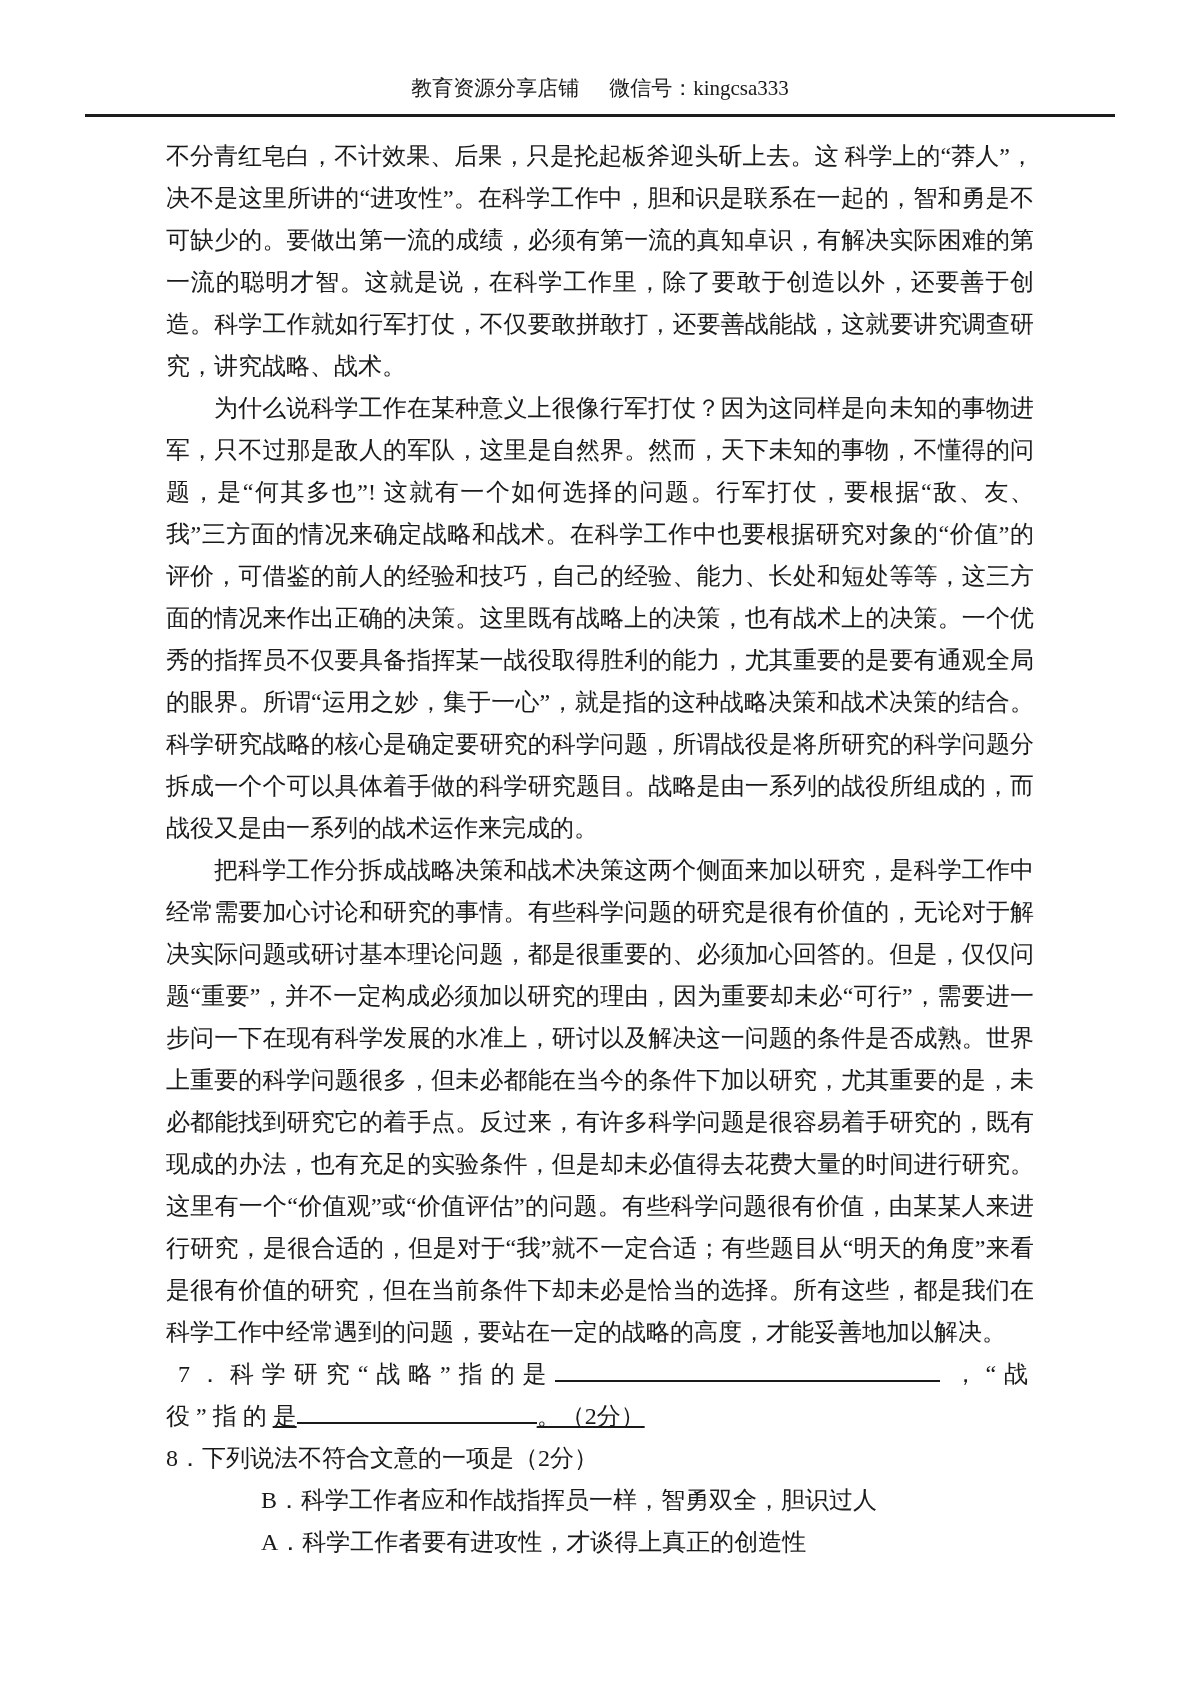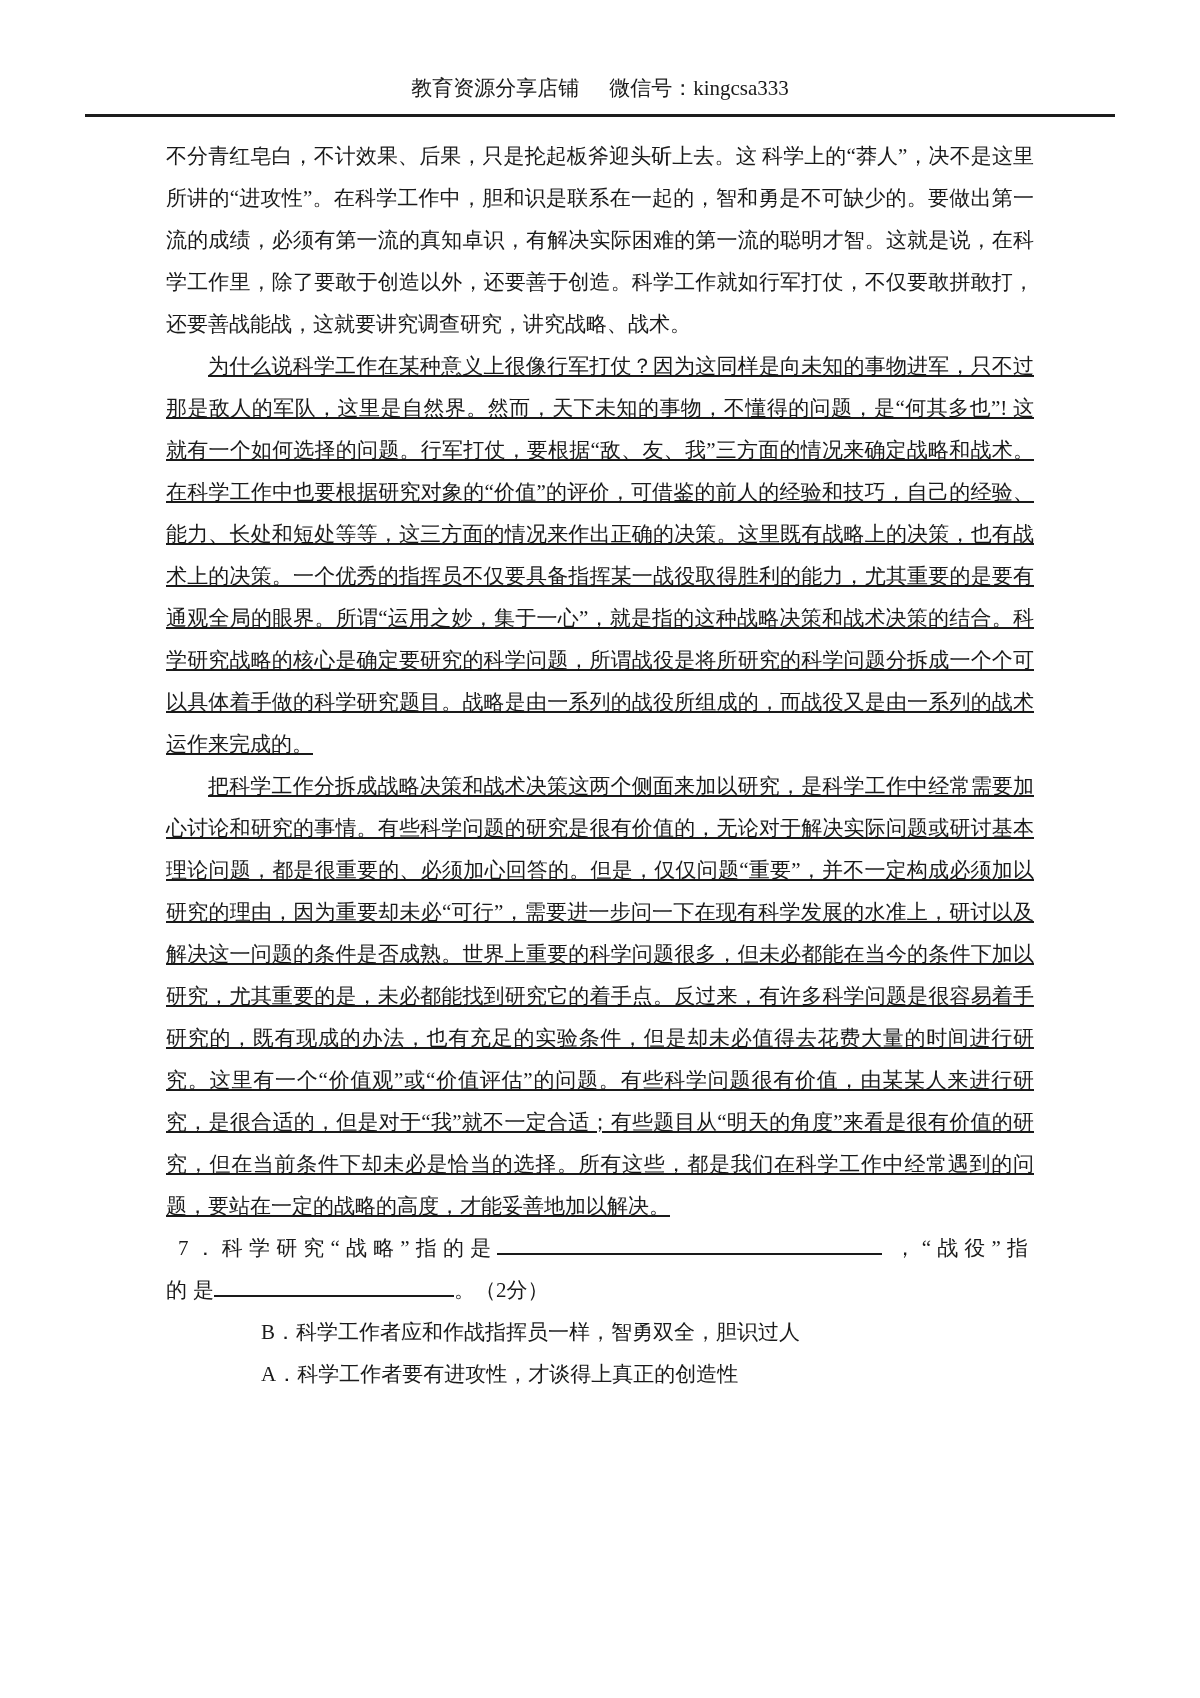--- a/index.html
+++ b/index.html
@@ -29,37 +29,37 @@
   }
   .divider {
     width: 1030px;
     height: 3px;
     background: #1c1c1c;
     margin: 12px auto 0 auto;
   }
   .content {
     width: 868px;
     margin: 18px auto 0 auto;
-    font-size: 21px;
+    font-size: 24px;
     line-height: 42px;
     text-align: justify;
   }
   .para { margin: 0; }
-  .indent { text-indent: 2em; text-decoration: underline; }
+  .indent { text-indent: 2em; }
   .blank {
     display: inline-block;
     border-bottom: 2px solid #1a1a1a;
     height: 1.1em;
     vertical-align: baseline;
   }
   .blank-q6 { width: 250px; }
   .blank-q7a { width: 385px; }
   .blank-q7b { width: 240px; }
   .spread { letter-spacing: 6px; margin-left: 12px; }
-  .nowrap { white-space: nowrap; }
+  .nowrap { white-space: nowrap; text-decoration: underline; }
   .option { padding-left: 95px; }
 </style>
 </head>
 <body>
 
 <div class="page">
 
   <div class="header">
     <span>教育资源分享店铺</span>
     <span>微信号：kingcsa333</span>
@@ -71,19 +71,20 @@
 
     <p class="para">不分青红皂白，不计效果、后果，只是抡起板斧迎头斫上去。这 科学上的“莽人”，决不是这里所讲的“进攻性”。在科学工作中，胆和识是联系在一起的，智和勇是不可缺少的。要做出第一流的成绩，必须有第一流的真知卓识，有解决实际困难的第一流的聪明才智。这就是说，在科学工作里，除了要敢于创造以外，还要善于创造。科学工作就如行军打仗，不仅要敢拼敢打，还要善战能战，这就要讲究调查研究，讲究战略、战术。</p>
 
     <p class="para indent">为什么说科学工作在某种意义上很像行军打仗？因为这同样是向未知的事物进军，只不过那是敌人的军队，这里是自然界。然而，天下未知的事物，不懂得的问题，是“何其多也”! 这就有一个如何选择的问题。行军打仗，要根据“敌、友、我”三方面的情况来确定战略和战术。在科学工作中也要根据研究对象的“价值”的评价，可借鉴的前人的经验和技巧，自己的经验、能力、长处和短处等等，这三方面的情况来作出正确的决策。这里既有战略上的决策，也有战术上的决策。一个优秀的指挥员不仅要具备指挥某一战役取得胜利的能力，尤其重要的是要有通观全局的眼界。所谓“运用之妙，集于一心”，就是指的这种战略决策和战术决策的结合。科学研究战略的核心是确定要研究的科学问题，所谓战役是将所研究的科学问题分拆成一个个可以具体着手做的科学研究题目。战略是由一系列的战役所组成的，而战役又是由一系列的战术运作来完成的。</p>
 
     <p class="para indent">把科学工作分拆成战略决策和战术决策这两个侧面来加以研究，是科学工作中经常需要加心讨论和研究的事情。有些科学问题的研究是很有价值的，无论对于解决实际问题或研讨基本理论问题，都是很重要的、必须加心回答的。但是，仅仅问题“重要”，并不一定构成必须加以研究的理由，因为重要却未必“可行”，需要进一步问一下在现有科学发展的水准上，研讨以及解决这一问题的条件是否成熟。世界上重要的科学问题很多，但未必都能在当今的条件下加以研究，尤其重要的是，未必都能找到研究它的着手点。反过来，有许多科学问题是很容易着手研究的，既有现成的办法，也有充足的实验条件，但是却未必值得去花费大量的时间进行研究。这里有一个“价值观”或“价值评估”的问题。有些科学问题很有价值，由某某人来进行研究，是很合适的，但是对于“我”就不一定合适；有些题目从“明天的角度”来看是很有价值的研究，但在当前条件下却未必是恰当的选择。所有这些，都是我们在科学工作中经常遇到的问题，要站在一定的战略的高度，才能妥善地加以解决。</p>
 
 
     <p class="para"><span class="spread">7．科学研究“战略”指的是</span><span class="blank blank-q7a"></span><span class="spread">，“战役”指的</span><span class="nowrap"><span>是</span><span class="blank blank-q7b"></span><span>。（2分）</span></span></p>
 
+    <p class="para">8．下列说法不符合文意的一项是（2分）</p>
 
     <p class="para option">B．科学工作者应和作战指挥员一样，智勇双全，胆识过人</p>
     <p class="para option">A．科学工作者要有进攻性，才谈得上真正的创造性</p>
 
   </div>
 
 </div>
 
 </body></html>

